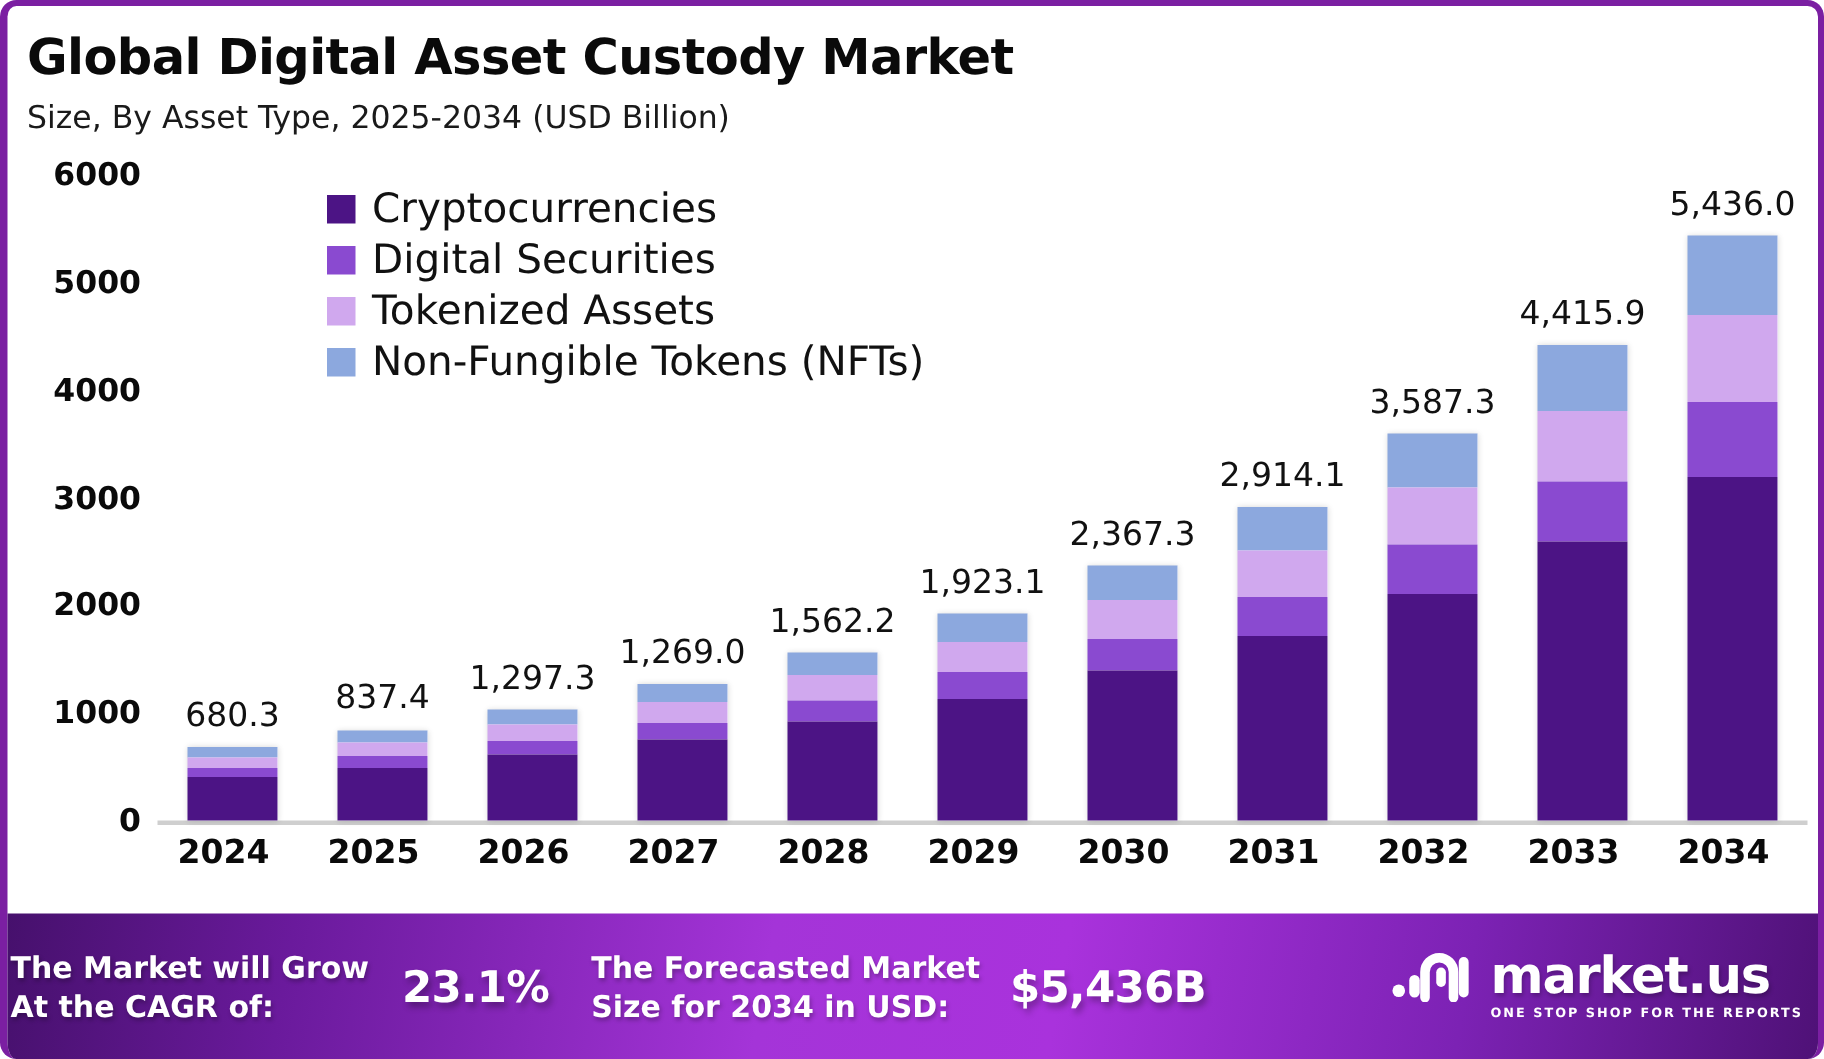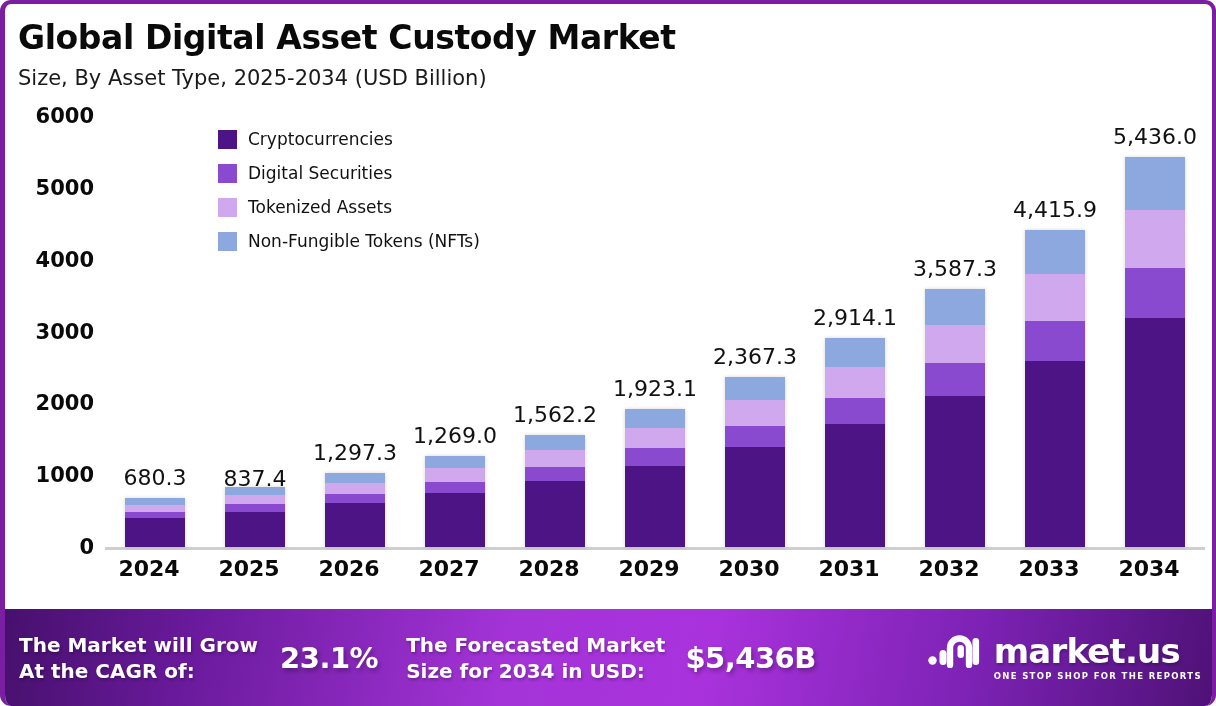--- a/index.html
+++ b/index.html
@@ -168,42 +168,42 @@
   }
 
   .legend-swatch {
     width: 19px;
     height: 19px;
     margin-right: 11px;
     flex: 0 0 auto;
   }
 
   .legend-label {
-    font-size: 17px;
+    font-size: 27px;
     color: #111;
     white-space: nowrap;
   }
 
   
   #footer {
     position: absolute;
     left: -5px;
     bottom: 0;
     width: 1216px;
     height: 97px;
     background: linear-gradient(100deg,
         #45106B 0%,
         #6A1A9C 16%,
         #A434D8 42%,
         #A932DC 58%,
         #7C22B4 80%,
         #4E1176 100%);
     display: flex;
     align-items: center;
-    padding: 0 14px 0 19px;
+    padding: 0 14px 0 7px;
     color: #ffffff;
   }
 
   .foot-text {
     font-size: 20px;
     font-weight: bold;
     line-height: 26px;
     text-shadow: 1px 2px 3px rgba(0,0,0,0.28);
     white-space: nowrap;
   }
@@ -272,21 +272,21 @@
         <div class="bar-slot">
           <div class="bar-total" style="bottom: 56.8682px;">680.3</div>
           <div class="bar-stack" style="height: 48.8682px;">
             <div class="seg" style="background: rgb(140, 168, 222); height: 6.77388px;"></div>
             <div class="seg" style="background: rgb(208, 168, 238); height: 7.25517px;"></div>
             <div class="seg" style="background: rgb(138, 74, 208); height: 6.10583px;"></div>
             <div class="seg" style="background: rgb(76, 20, 133); height: 28.7333px;"></div>
           </div>
         </div>
         <div class="bar-slot">
-          <div class="bar-total" style="bottom: 56px;">837.4</div>
+          <div class="bar-total" style="bottom: 69px;">837.4</div>
           <div class="bar-stack" style="height: 60.1532px;">
             <div class="seg" style="background: rgb(140, 168, 222); height: 8.3614px;"></div>
             <div class="seg" style="background: rgb(208, 168, 238); height: 8.90733px;"></div>
             <div class="seg" style="background: rgb(138, 74, 208); height: 7.5425px;"></div>
             <div class="seg" style="background: rgb(76, 20, 133); height: 35.342px;"></div>
           </div>
         </div>
         <div class="bar-slot">
           <div class="bar-total" style="bottom: 82.053px;">1,297.3</div>
           <div class="bar-stack" style="height: 74.053px;">

